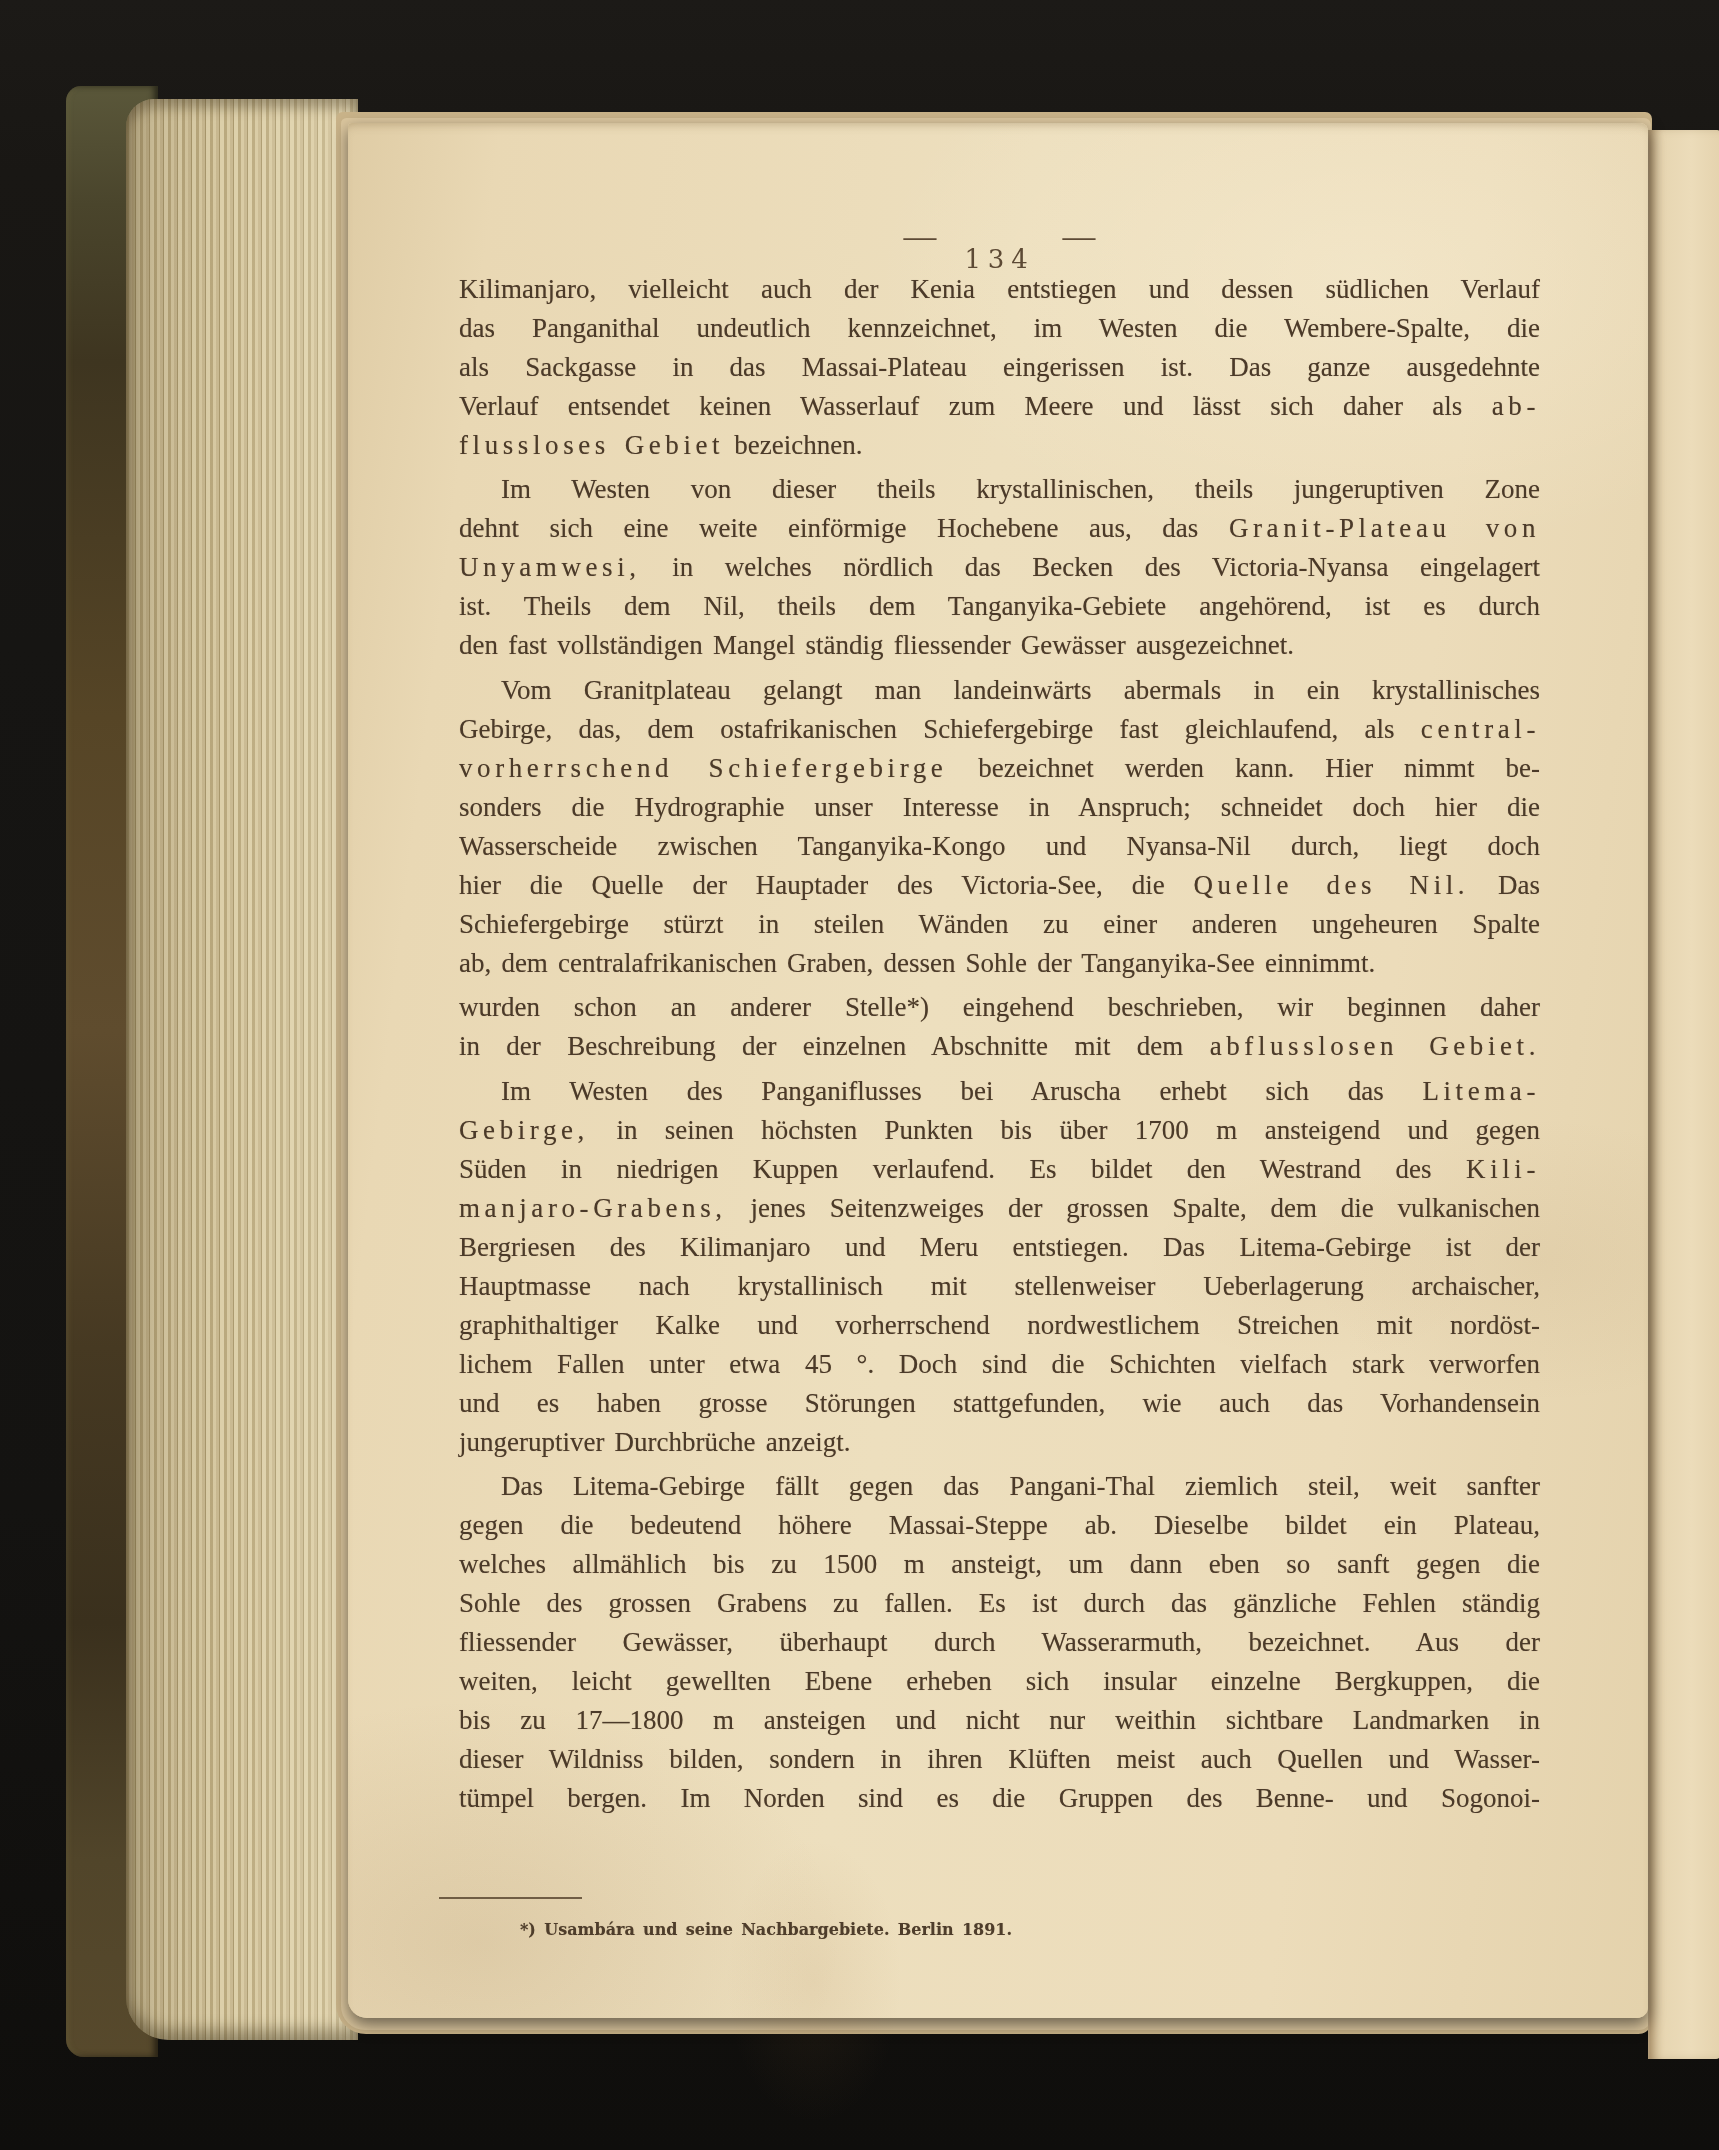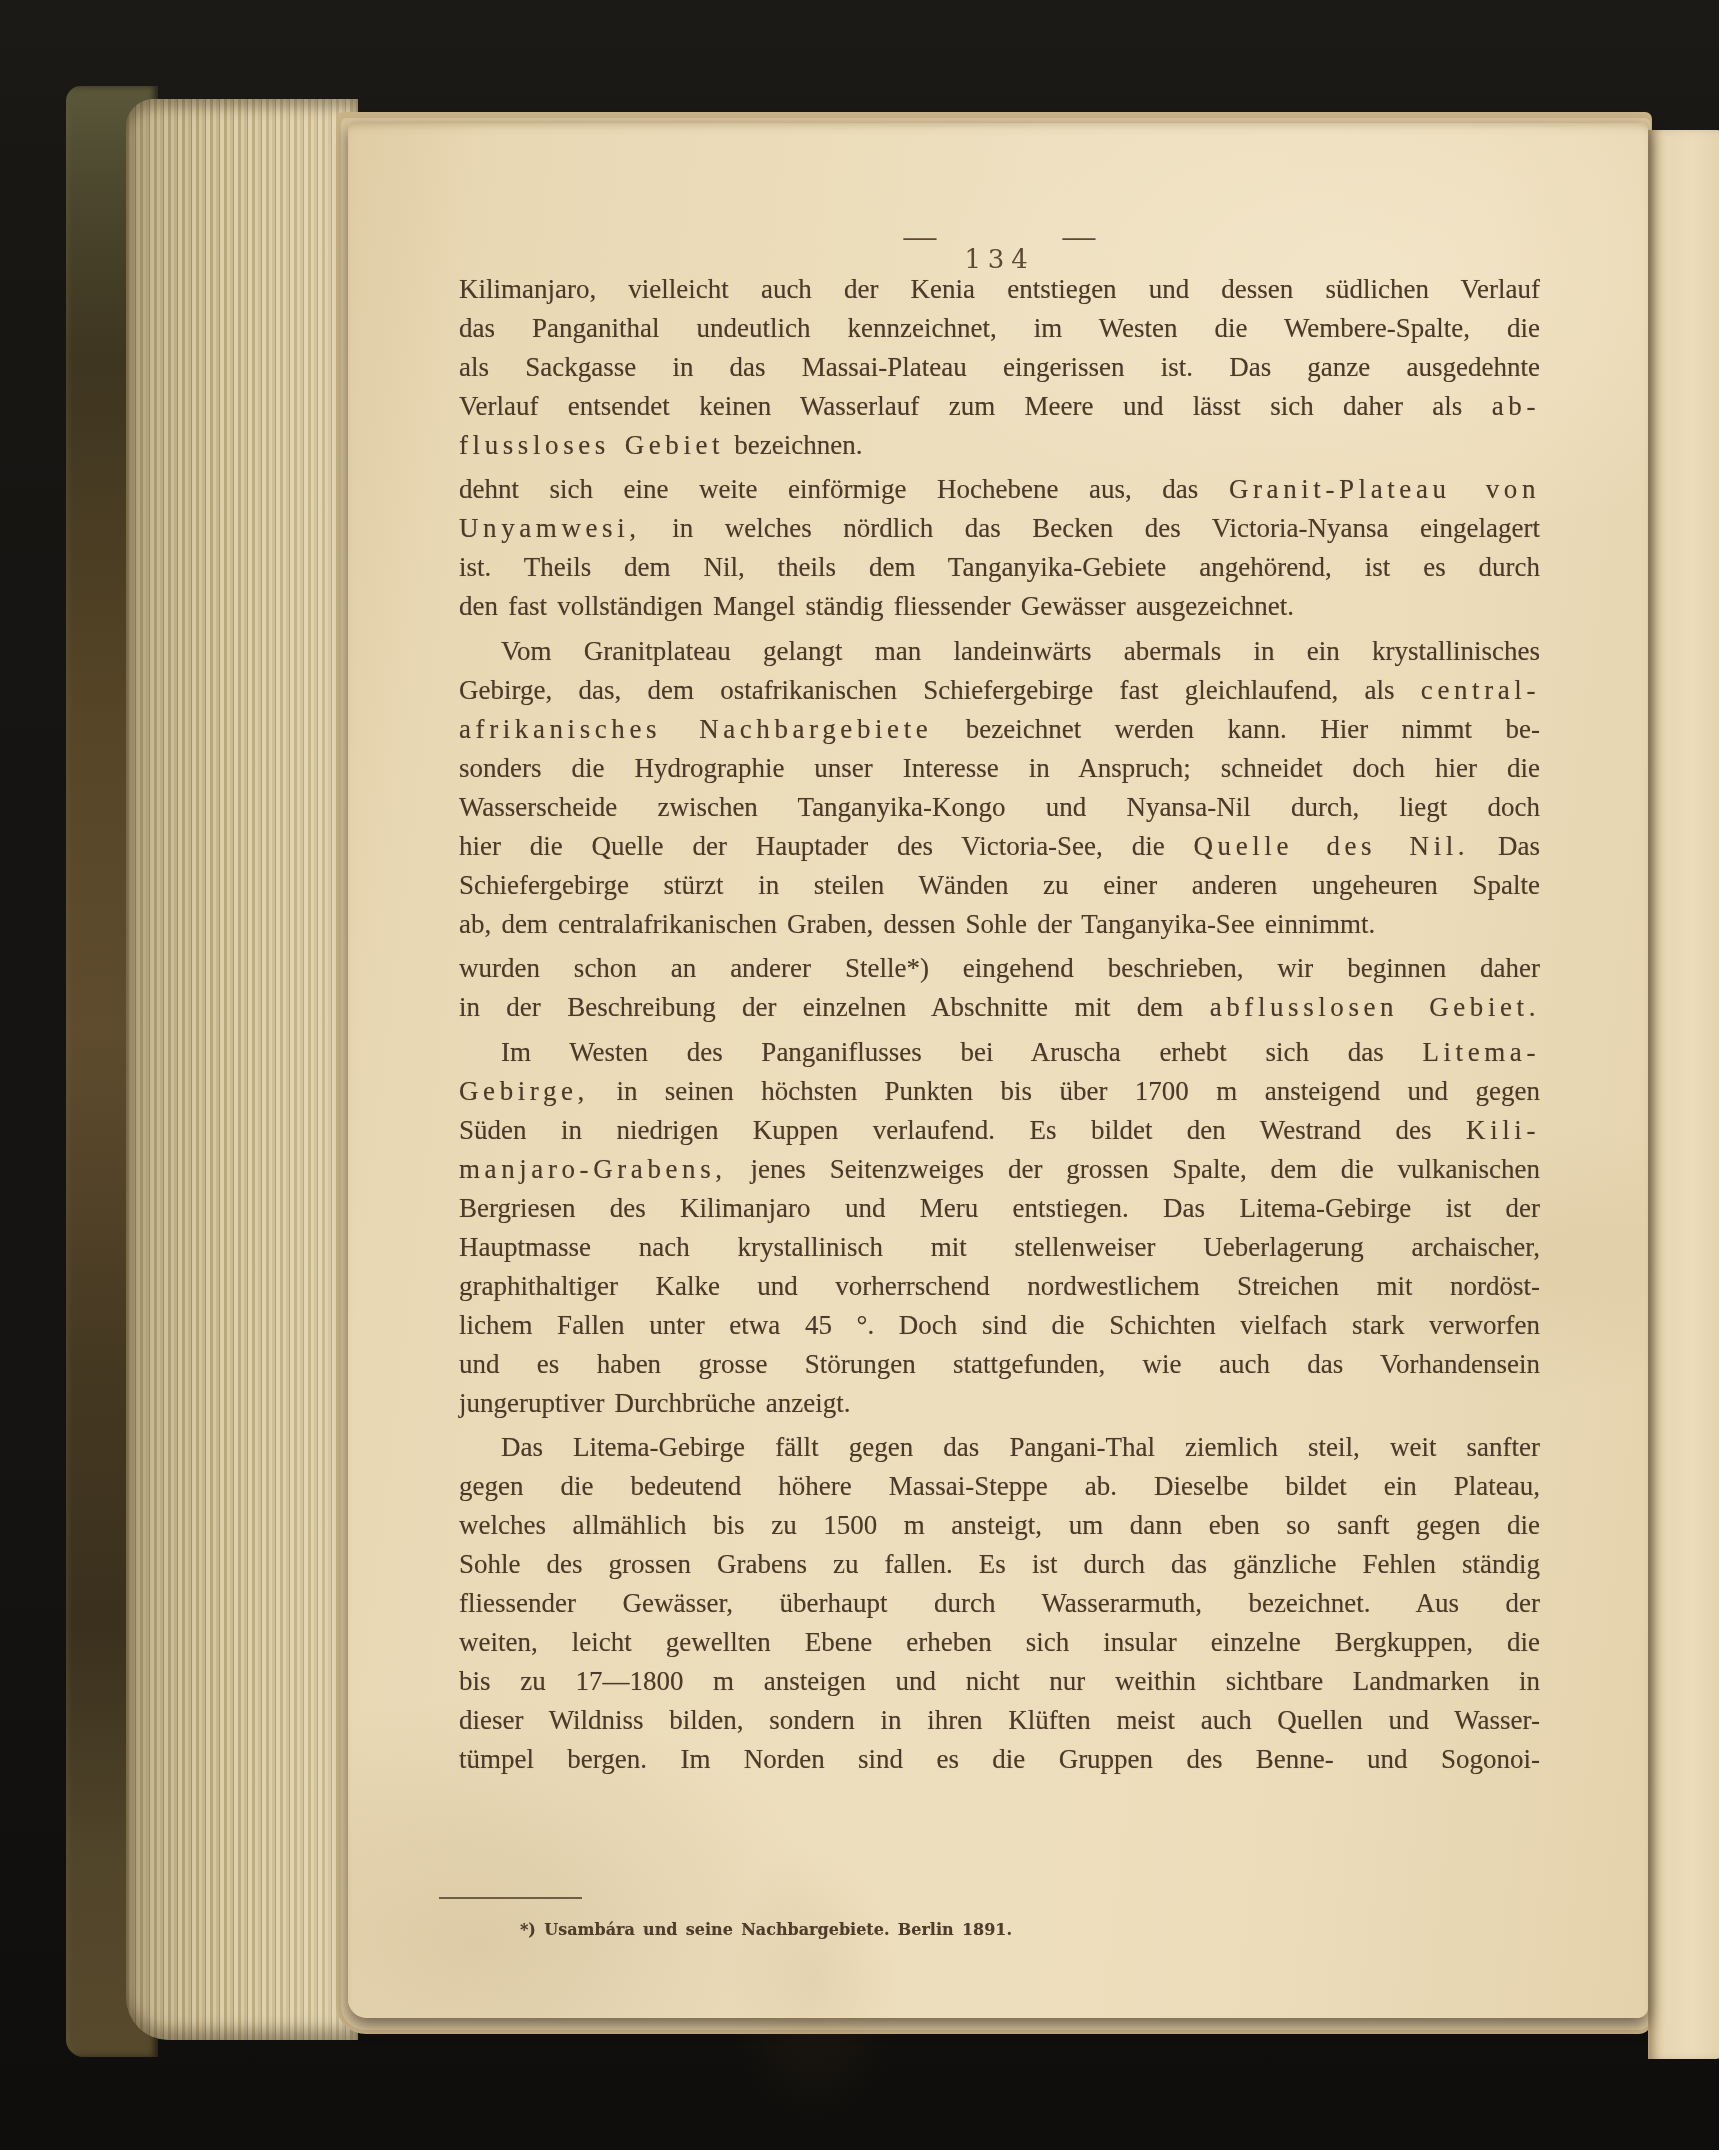--- a/index.html
+++ b/index.html
@@ -107,29 +107,30 @@
 
     <div class="text-block">
         <div class="para">
           <div class="line"><span class="run">Kilimanjaro, vielleicht auch der Kenia entstiegen und dessen südlichen Verlauf</span></div>
           <div class="line"><span class="run">das Panganithal undeutlich kennzeichnet, im Westen die Wembere-Spalte, die</span></div>
           <div class="line"><span class="run">als Sackgasse in das Massai-Plateau eingerissen ist.  Das ganze ausgedehnte</span></div>
           <div class="line"><span class="run">Verlauf entsendet keinen Wasserlauf zum Meere und lässt sich daher als </span><span class="run sperr">ab-</span></div>
           <div class="line flush"><span class="run sperr">flussloses Gebiet</span><span class="run"> bezeichnen.</span></div>
         </div>
         <div class="para">
+          <div class="line indent"><span class="run">Im Westen von dieser theils krystallinischen, theils jungeruptiven Zone</span></div>
           <div class="line"><span class="run">dehnt sich eine weite einförmige Hochebene aus, das </span><span class="run sperr">Granit-Plateau von</span></div>
           <div class="line"><span class="run sperr">Unyamwesi,</span><span class="run"> in welches nördlich das Becken des Victoria-Nyansa eingelagert</span></div>
           <div class="line"><span class="run">ist.  Theils dem Nil, theils dem Tanganyika-Gebiete angehörend, ist es durch</span></div>
           <div class="line flush"><span class="run">den fast vollständigen Mangel ständig fliessender Gewässer ausgezeichnet.</span></div>
         </div>
         <div class="para">
           <div class="line indent"><span class="run">Vom Granitplateau gelangt man landeinwärts abermals in ein krystallinisches</span></div>
           <div class="line"><span class="run">Gebirge, das, dem ostafrikanischen Schiefergebirge fast gleichlaufend, als </span><span class="run sperr">central-</span></div>
-          <div class="line"><span class="run sperr">afrikanisches Nachbargebiete</span><span class="run"> bezeichnet werden kann.  Hier nimmt be-</span></div>
+          <div class="line"><span class="run sperr">vorherrschend Schiefergebirge</span><span class="run"> bezeichnet werden kann.  Hier nimmt be-</span></div>
           <div class="line"><span class="run">sonders die Hydrographie unser Interesse in Anspruch; schneidet doch hier die</span></div>
           <div class="line"><span class="run">Wasserscheide zwischen Tanganyika-Kongo und Nyansa-Nil durch, liegt doch</span></div>
           <div class="line"><span class="run">hier die Quelle der Hauptader des Victoria-See, die </span><span class="run sperr">Quelle des Nil.</span><span class="run">  Das</span></div>
           <div class="line"><span class="run">Schiefergebirge stürzt in steilen Wänden zu einer anderen ungeheuren Spalte</span></div>
           <div class="line flush"><span class="run">ab, dem centralafrikanischen Graben, dessen Sohle der Tanganyika-See einnimmt.</span></div>
         </div>
         <div class="para">
           <div class="line"><span class="run">wurden schon an anderer Stelle*) eingehend beschrieben, wir beginnen daher</span></div>
           <div class="line"><span class="run">in der Beschreibung der einzelnen Abschnitte mit dem </span><span class="run sperr">abflusslosen Gebiet.</span></div>
         </div>

